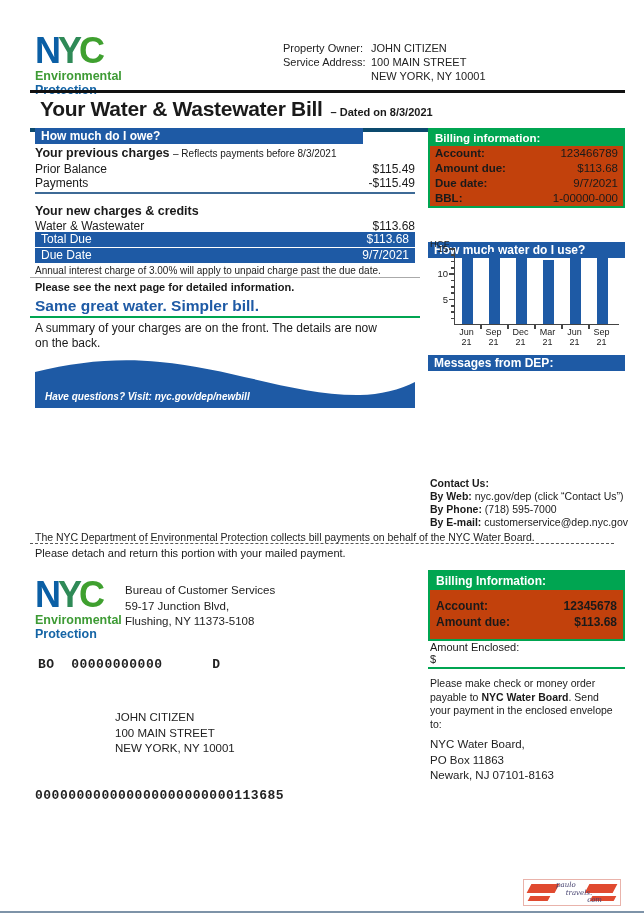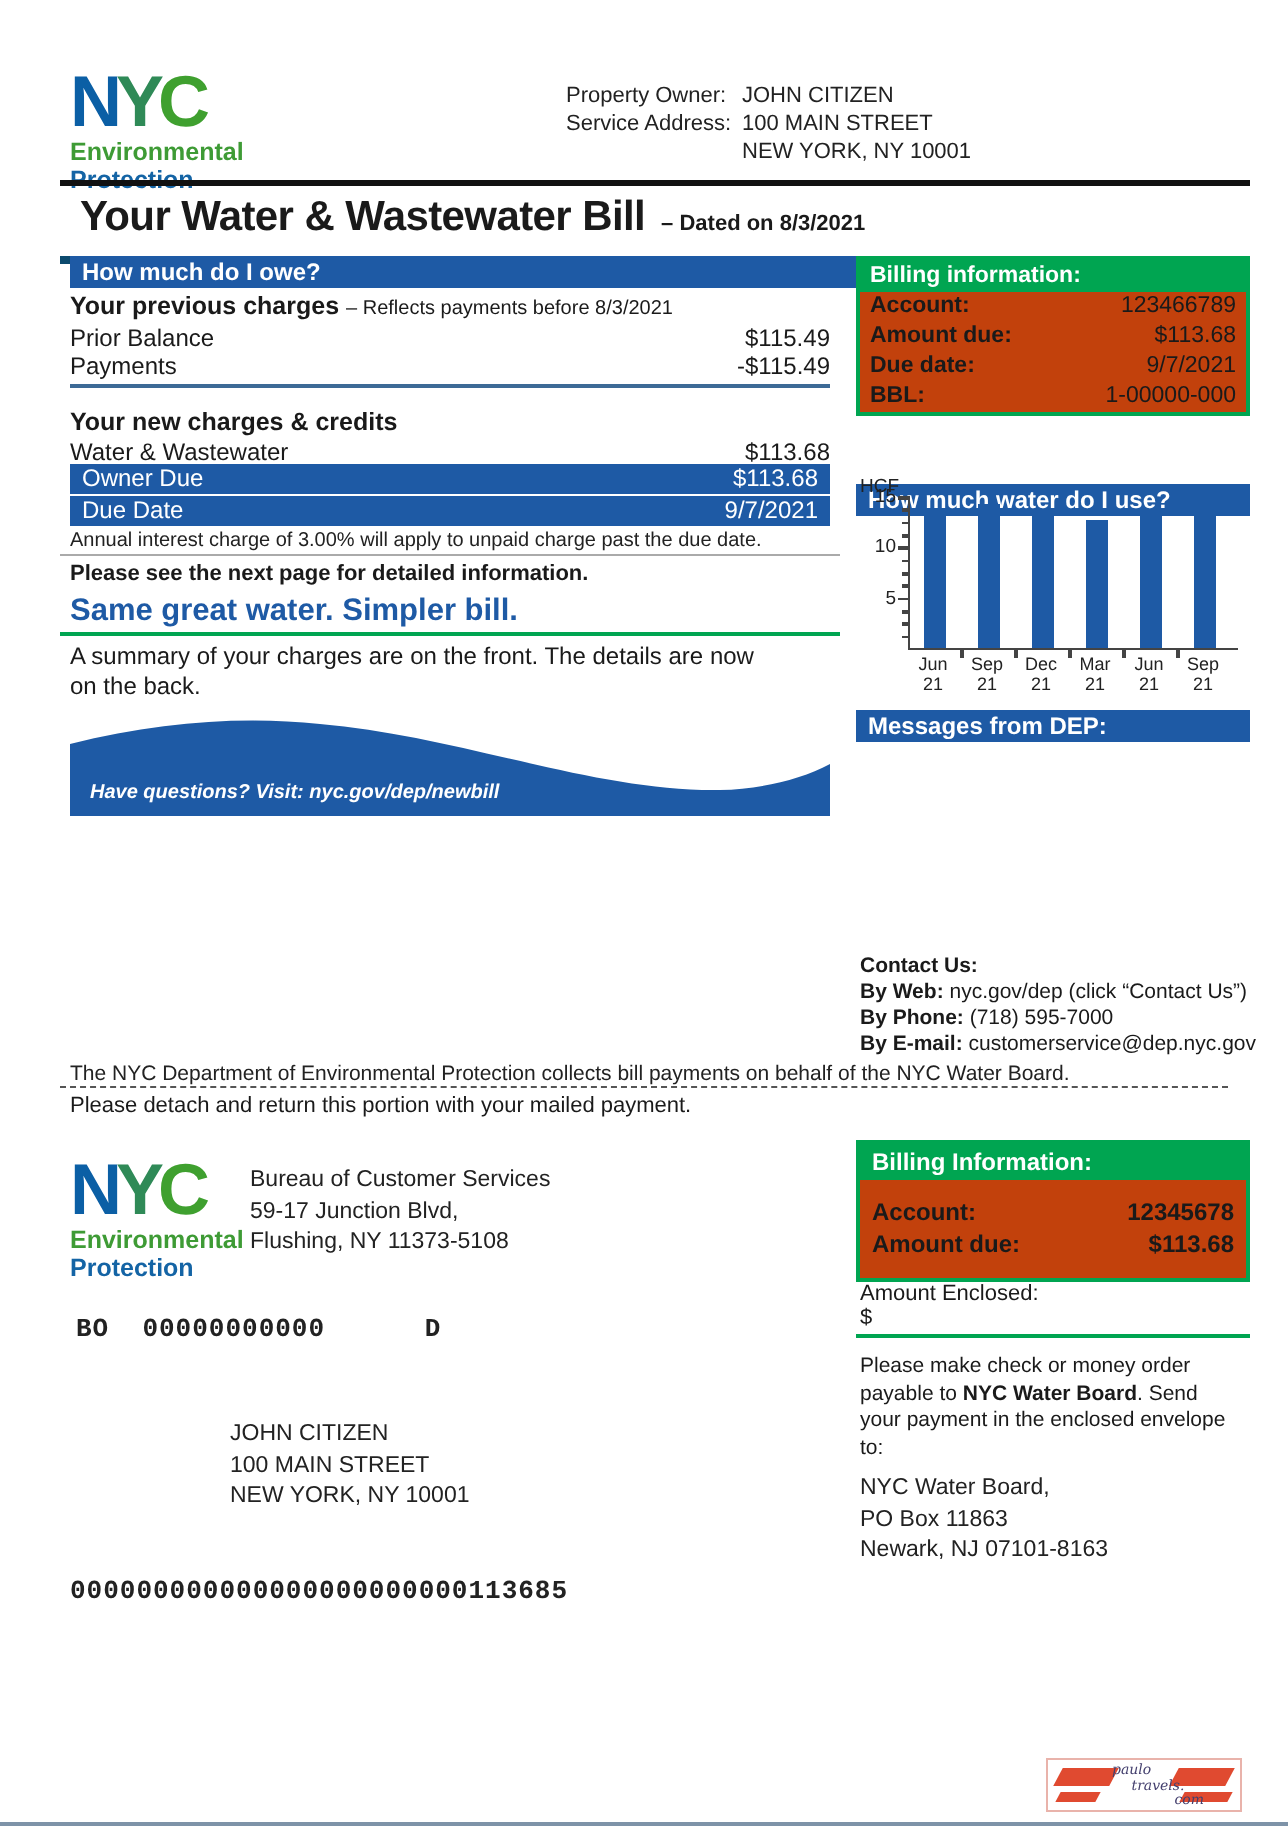--- a/index.html
+++ b/index.html
@@ -87,21 +87,21 @@
   <div class="abs hdr-label" style="left:283px;top:41px;">Property Owner:</div>
   <div class="abs hdr-label" style="left:283px;top:55px;">Service Address:</div>
   <div class="abs hdr-value" style="left:371px;top:41px;">JOHN CITIZEN</div>
   <div class="abs hdr-value" style="left:371px;top:55px;">100 MAIN STREET</div>
   <div class="abs hdr-value" style="left:371px;top:69px;">NEW YORK, NY 10001</div>
 
   <div class="abs title-wrap" style="left:30px;top:90px;width:595px;">
     <span class="title-main">Your Water &amp; Wastewater Bill</span><span class="title-dated">– Dated on 8/3/2021</span>
   </div>
 
-  <div class="abs sec-bar" style="left:35px;top:128px;width:412px;">How much do I owe?</div>
+  <div class="abs sec-bar" style="left:35px;top:128px;width:328px;">How much do I owe?</div>
 
   <div class="abs" style="left:35px;top:146px;width:380px;font-size:12.5px;">
     <span class="bold">Your previous charges</span>
     <span style="font-size:10px;">– Reflects payments before 8/3/2021</span>
   </div>
 
   <div class="abs kv-row" style="left:35px;top:162px;width:380px;">
     <span>Prior Balance</span>
     <span>$115.49</span>
   </div>
@@ -113,21 +113,21 @@
   <div class="abs blue-divider" style="left:35px;top:192px;width:380px;"></div>
 
   <div class="abs bold" style="left:35px;top:204px;width:380px;font-size:12.5px;">Your new charges &amp; credits</div>
 
   <div class="abs kv-row" style="left:35px;top:219px;width:380px;">
     <span>Water &amp; Wastewater</span>
     <span>$113.68</span>
   </div>
 
   <div class="abs blue-row" style="left:35px;top:232px;width:380px;">
-    <span>Owner Due</span>
+    <span>Total Due</span>
     <span>$113.68</span>
   </div>
   <div class="abs blue-row" style="left:35px;top:248px;width:380px;">
     <span>Due Date</span>
     <span>9/7/2021</span>
   </div>
 
   <div class="abs small-note" style="left:35px;top:265px;width:380px;">Annual interest charge of 3.00% will apply to unpaid charge past the due date.</div>
 
   <div class="abs thin-rule" style="left:30px;top:277px;width:390px;"></div>

